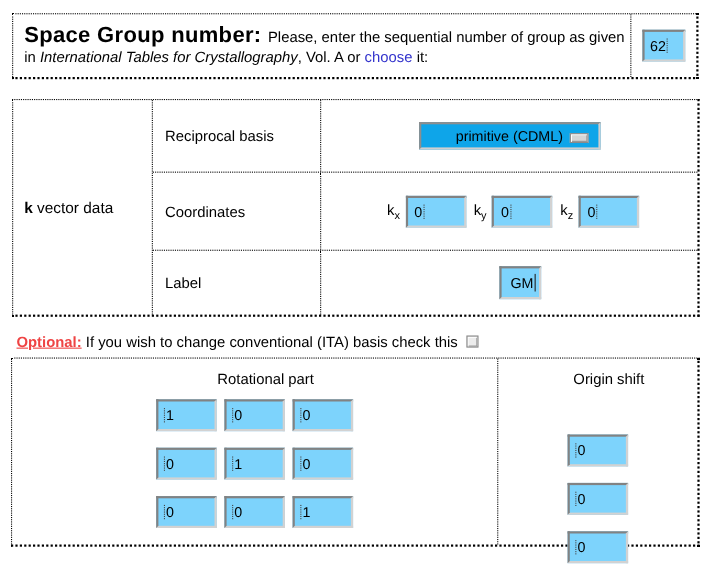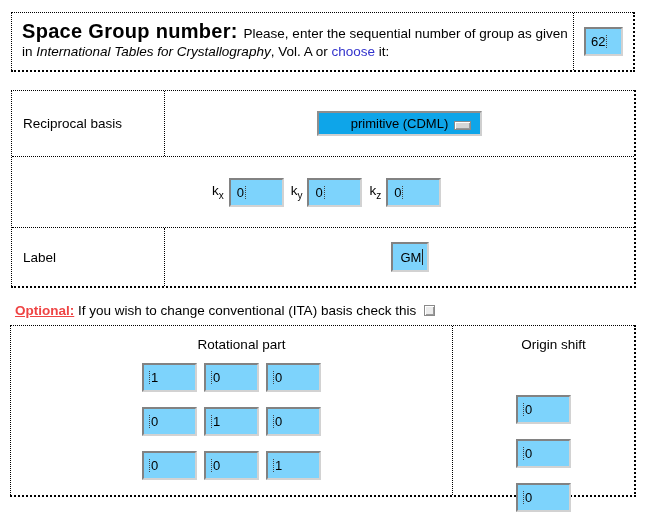--- a/index.html
+++ b/index.html
@@ -91,33 +91,37 @@
     </span>
   </div>
   <div id="sg-divider"></div>
   <div class="tf" id="sg-input">
     <span>62</span>
       <span class="cursor"></span>
   </div>
 </div>
 
 <div class="dotbox" id="kv-table">
+  <div id="kv-col1">
+    <span><b>k</b><span> vector data</span></span>
+  </div>
   <div id="kv-rows">
 
     <div class="kv-row bordered" id="kv-row-basis">
       <div class="kv-label-cell">Reciprocal basis</div>
       <div class="kv-content-cell">
         <div class="oldselect">
           <span>primitive (CDML)</span>
           <span class="indicator"></span>
         </div>
       </div>
     </div>
 
     <div class="kv-row bordered" id="kv-row-coords">
+      <div class="kv-label-cell">Coordinates</div>
       <div class="kv-content-cell">
         <div class="coord-group">
           <span class="klabel"><span>k</span><sub>x</sub></span>
           <div class="tf coord-input">
             <span>0</span>
               <span class="cursor"></span>
           </div>
           <span class="klabel"><span>k</span><sub>y</sub></span>
           <div class="tf coord-input">
             <span>0</span>

